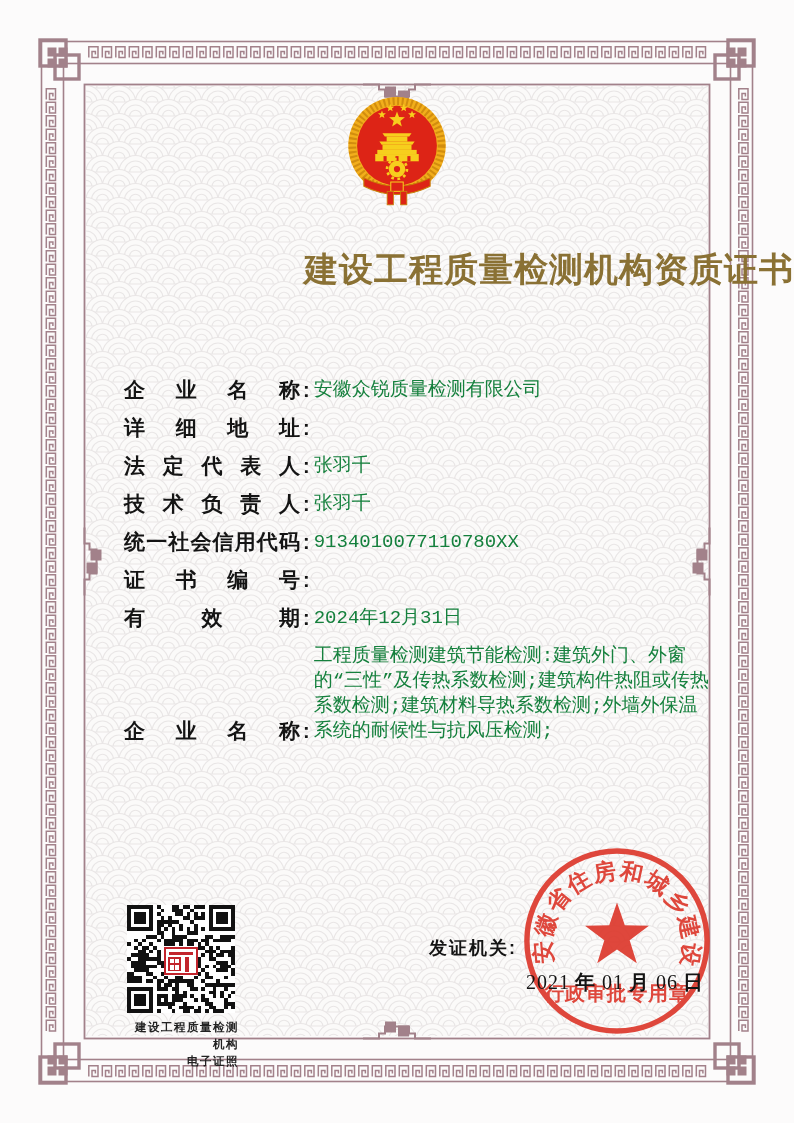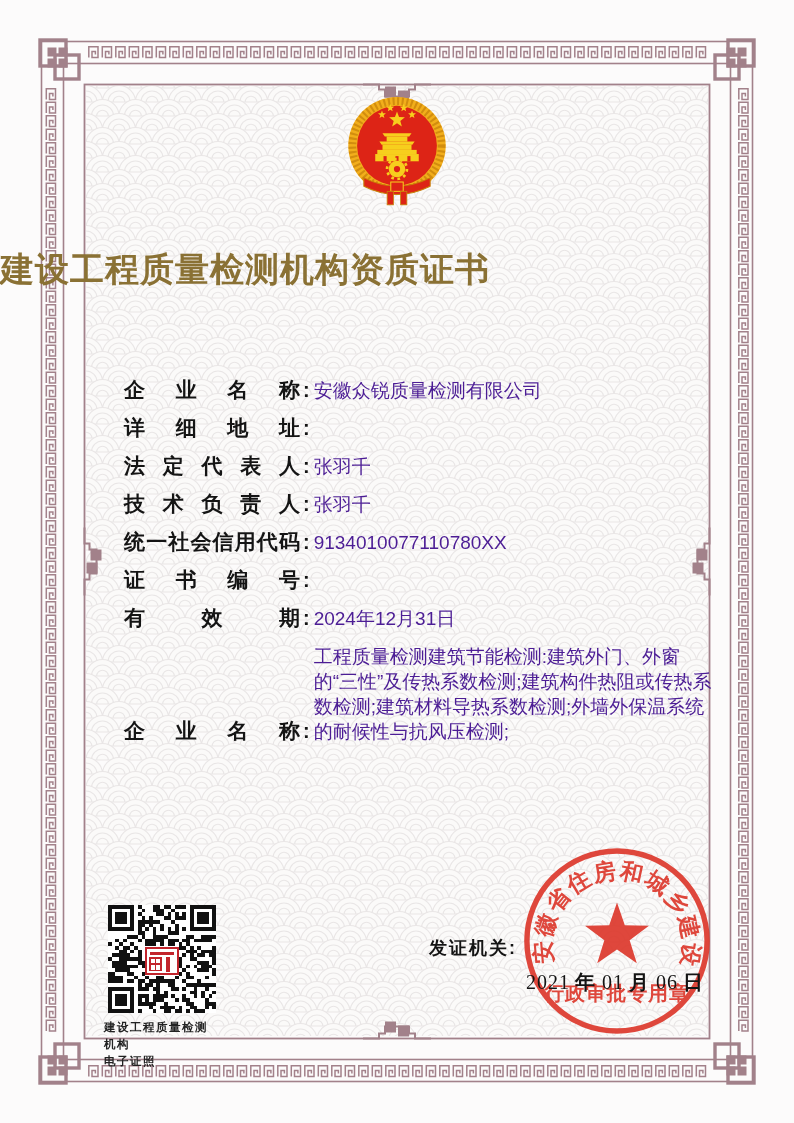--- a/index.html
+++ b/index.html
@@ -6,35 +6,35 @@
   body{
     width:794px;height:1123px;position:relative;overflow:hidden;
     background:#fcfbfb;
     font-family:"Liberation Sans","DejaVu Sans",sans-serif;
   }
   .page{position:absolute;inset:0}
   .bgp{position:absolute;left:86px;top:86px;width:622px;height:950px}
   .frame{position:absolute;left:0;top:0;width:794px;height:1123px;pointer-events:none}
   .emblem{position:absolute;top:96px;left:50%;transform:translateX(-50%);width:104px;height:114px}
   .title{
-    position:absolute;top:247px;left:0;right:0;margin:0;text-align:left;
+    position:absolute;top:247px;left:0;right:0;margin:0;text-align:right;
     font-size:34px;font-weight:bold;color:#8a7134;letter-spacing:1px;
   }
   .fields{position:absolute;left:124px;top:377px;width:592px}
   .frow{display:flex;align-items:flex-end;margin-bottom:12px}
   .flabel{
     flex:0 0 176px;width:176px;font-weight:bold;font-size:21px;line-height:26px;color:#141414;
     text-align:justify;text-align-last:justify;
   }
   .fcolon{font-weight:bold;font-size:20px;line-height:26px;margin:0 4px 0 3px;color:#141414}
   .fvalue{
-    flex:1;font-family:Liberation Sans, sans-serif;
-    font-size:19px;line-height:25px;color:#4c1d95;padding-top:1px;
+    flex:1;font-family:Liberation Mono, monospace;
+    font-size:19px;line-height:25px;color:#15803d;padding-top:1px;
   }
-  .qr-block{position:absolute;left:104px;top:905px;width:116px;text-align:left}
+  .qr-block{position:absolute;left:123px;top:905px;width:116px;text-align:right}
   .qrsvg{width:108px;height:108px;display:block;margin:0 auto;background:#fff}
   .qr-caption{
     margin-top:6px;font-family:"Liberation Serif","DejaVu Serif",serif;
     font-size:11.5px;font-weight:bold;letter-spacing:1.5px;line-height:17px;color:#222;
   }
   .qr-caption span{display:block}
   .issuer{position:absolute;left:429px;top:936px;font-size:18px;font-weight:bold;letter-spacing:2px;color:#141414;z-index:6}
   .sealsvg{position:absolute;left:518px;top:842px;width:198px;height:198px;opacity:.93;z-index:4}
   .date-row{position:absolute;left:526px;top:969px;display:flex;align-items:center;z-index:6;font-size:20px;color:#141414}
   .date-num{font-family:"Liberation Serif","DejaVu Serif",serif;margin:0 5px 0 0;letter-spacing:1px}

